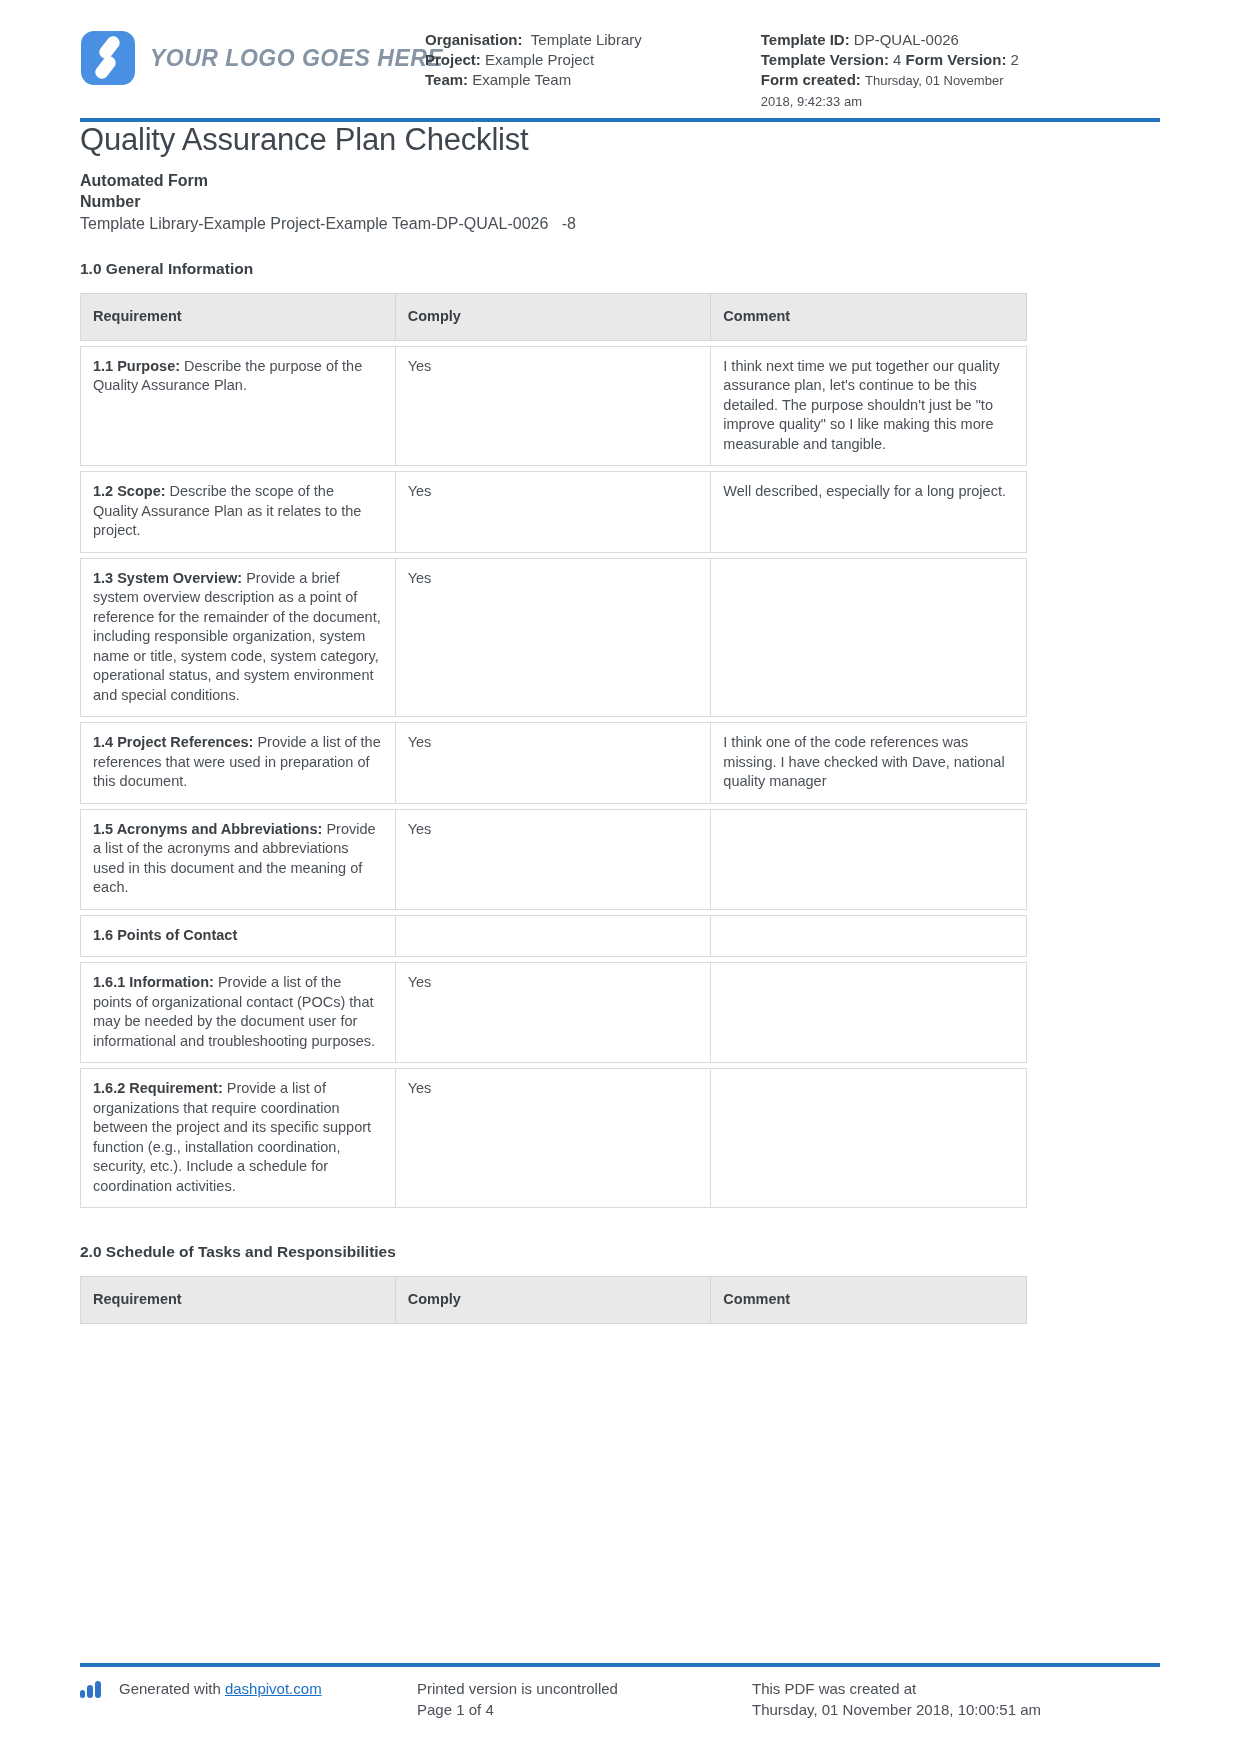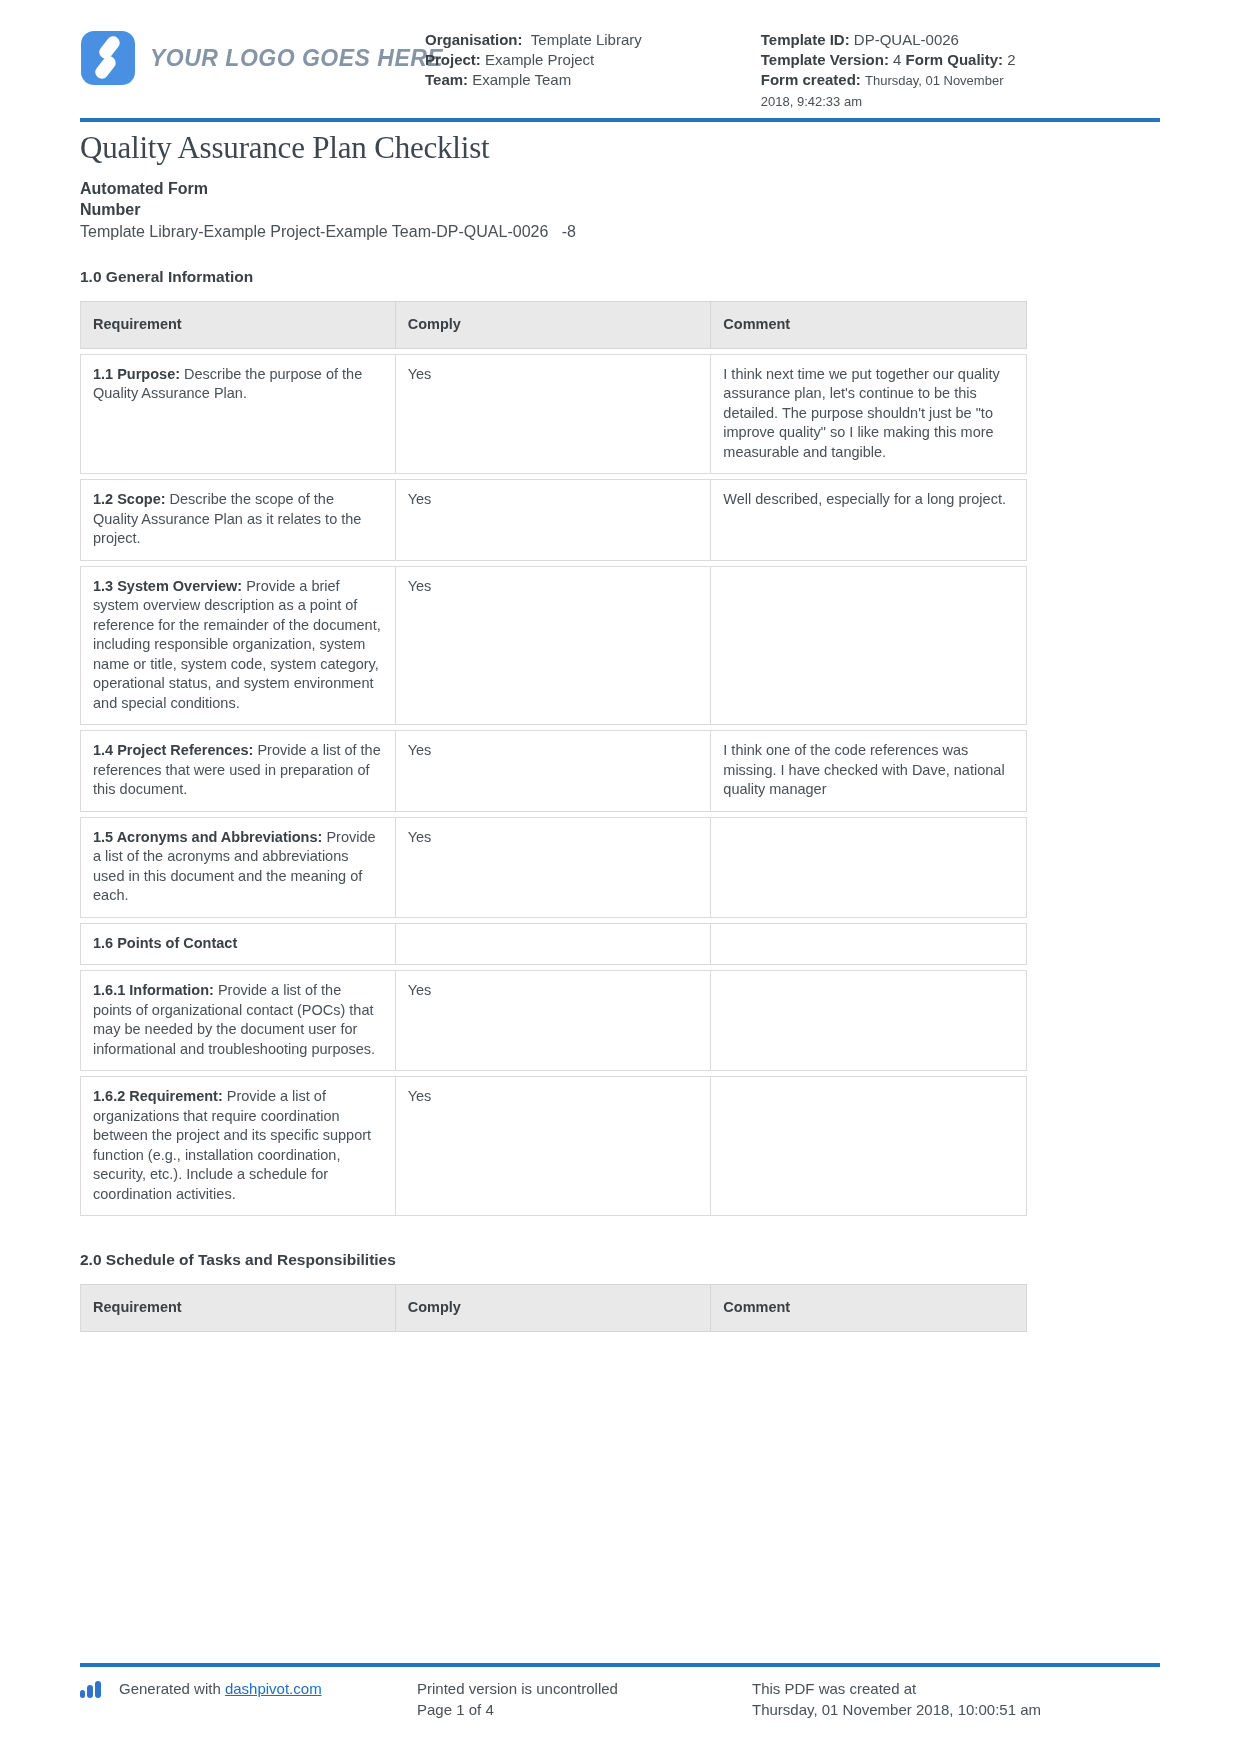--- a/index.html
+++ b/index.html
@@ -15,21 +15,21 @@
   .logo-badge { width:56px; height:56px; flex:0 0 auto; }
   .logo-text { font-size:23px; font-weight:bold; font-style:italic; color:#8595a5; letter-spacing:.5px; white-space:nowrap; }
   .hdr-col-info { width:335px; padding-top:2px; }
   .hdr-col-tpl { width:408px; padding-top:2px; }
   .hdr-line { font-size:15px; line-height:20px; color:#4a5056; }
   .hdr-line b { color:#3b4045; }
   .hdr-line .small { font-size:13px; }
   
   .blue-rule { border:none; border-top:4px solid #2373bd; margin-top:6px; }
   
-  .doc-title { font-size:31px; font-weight:400; color:#3f464e; margin-top:8px; letter-spacing:-0.2px;font-family:Liberation Serif, serif; }
+  .doc-title { font-size:31px; font-weight:400; color:#3f464e; letter-spacing:-0.2px; }
   
   .formnum { display:flex; margin-top:12px;flex-direction:column; }
   .formnum-label { width:170px; font-size:16px; font-weight:bold; color:#3b4045; line-height:21px; max-width:130px; margin-right:40px; }
   .formnum-value { font-size:16px; color:#4a5056; line-height:21px; padding-top:1px; white-space:pre-wrap; }
   
   .section-heading { font-size:15.5px; font-weight:bold; color:#3b4045; margin-top:26px; margin-bottom:10px; }
   table.qa { width:947px; table-layout:fixed; border-collapse:separate; border-spacing:0 5px; }
   table.qa col { width:33.33%; }
   table.qa th, table.qa td {
     border:1px solid #dbdbdb; border-left:none;
@@ -90,21 +90,21 @@
         <b>Team:</b>&nbsp;<span>Example Team</span>
       </div>
     </div>
 
     <div class="hdr-col-tpl">
       <div class="hdr-line">
         <b>Template ID:</b>&nbsp;<span>DP-QUAL-0026</span>
       </div>
       <div class="hdr-line">
         <b>Template Version:</b>&nbsp;<span>4</span>
-        <b>Form Quality:</b>&nbsp;<span>2</span>
+        <b>Form Version:</b>&nbsp;<span>2</span>
       </div>
       <div class="hdr-line" style="max-width:265px;">
         <b>Form created:</b>
         <span class="small">Thursday, 01 November 2018, 9:42:33 am</span>
       </div>
     </div>
   </div>
 
   <hr class="blue-rule">
 

